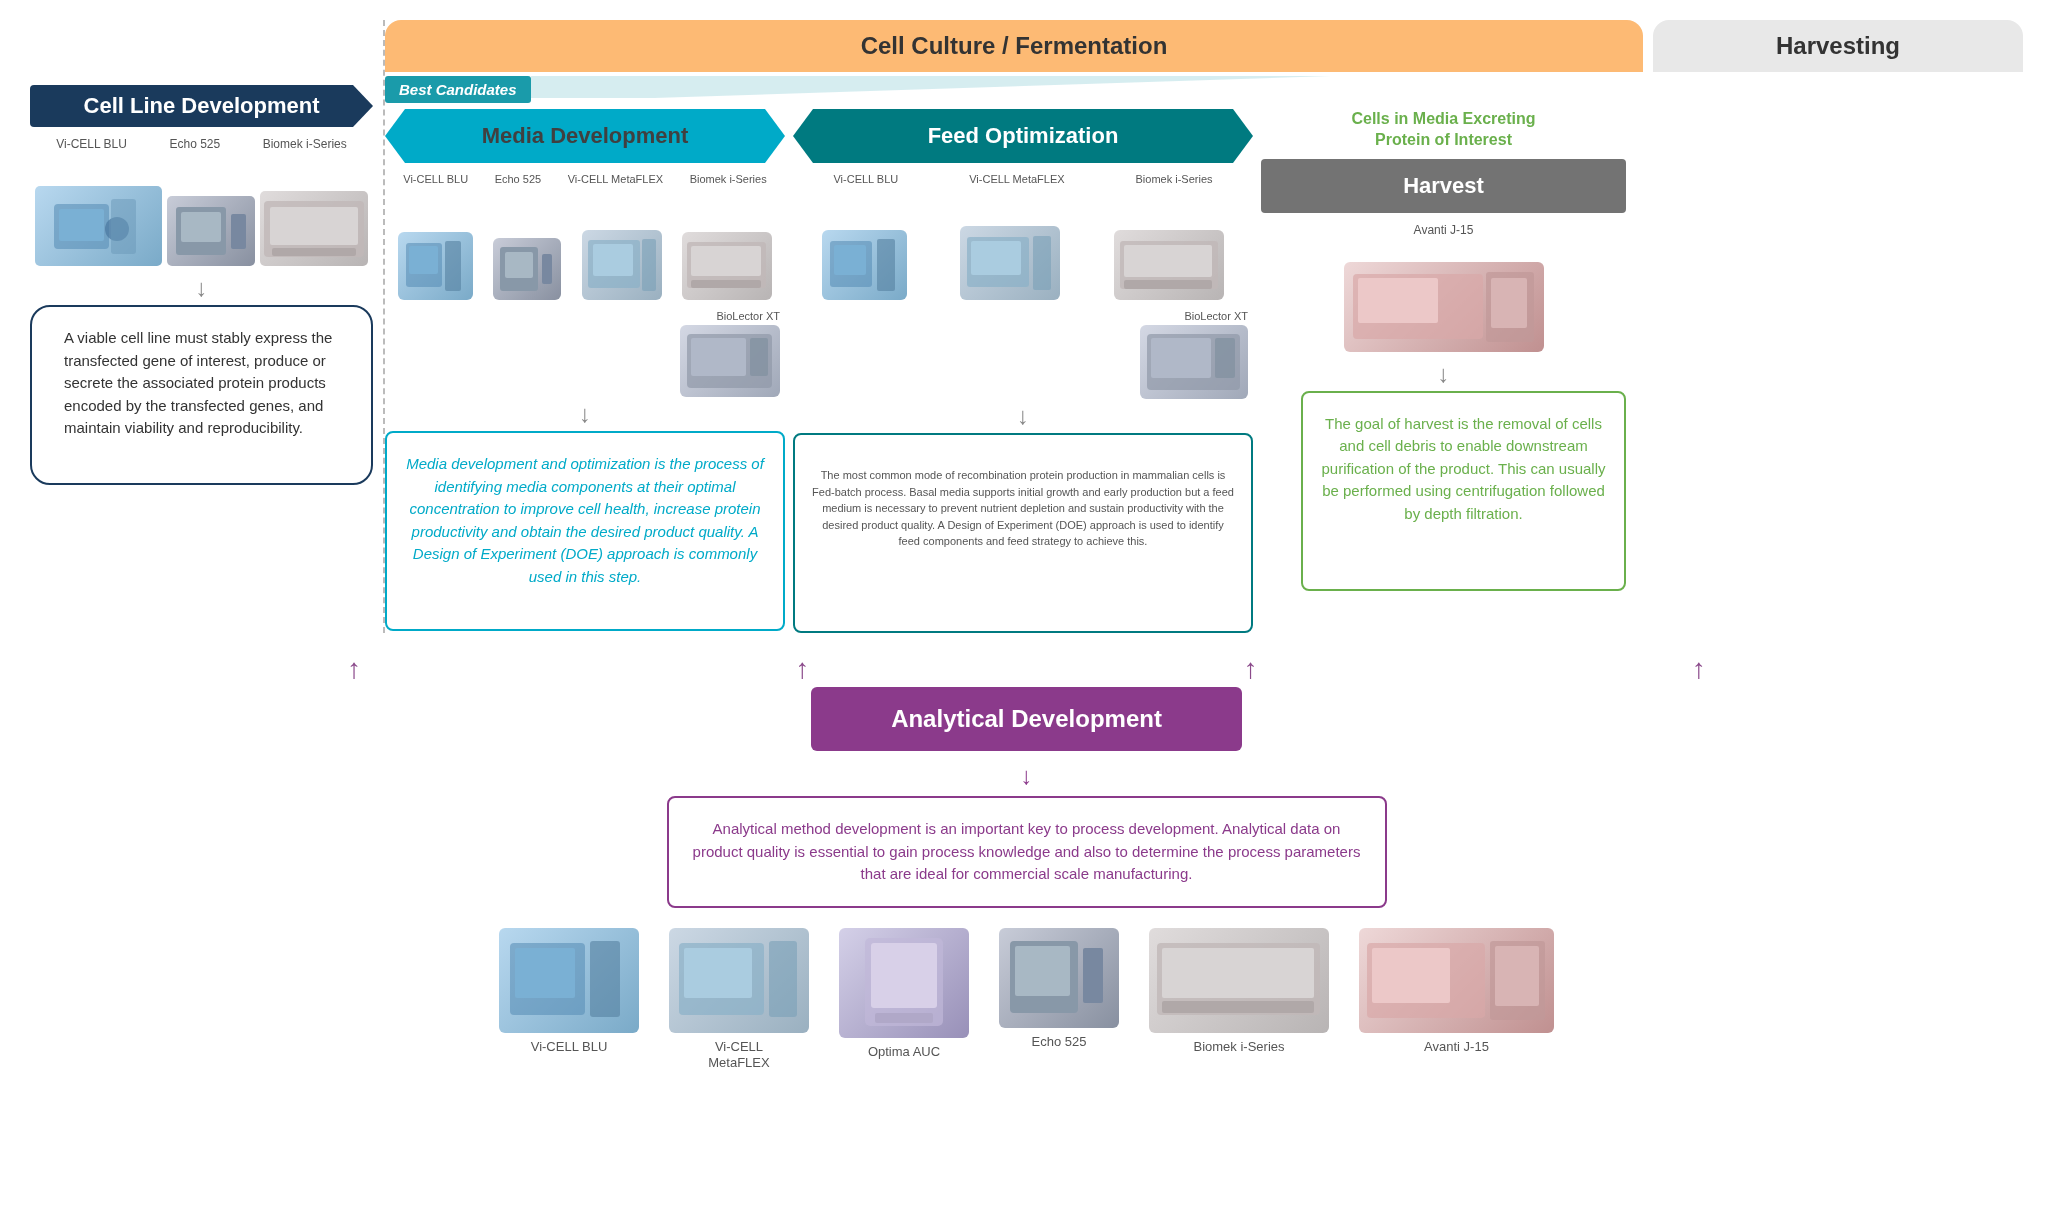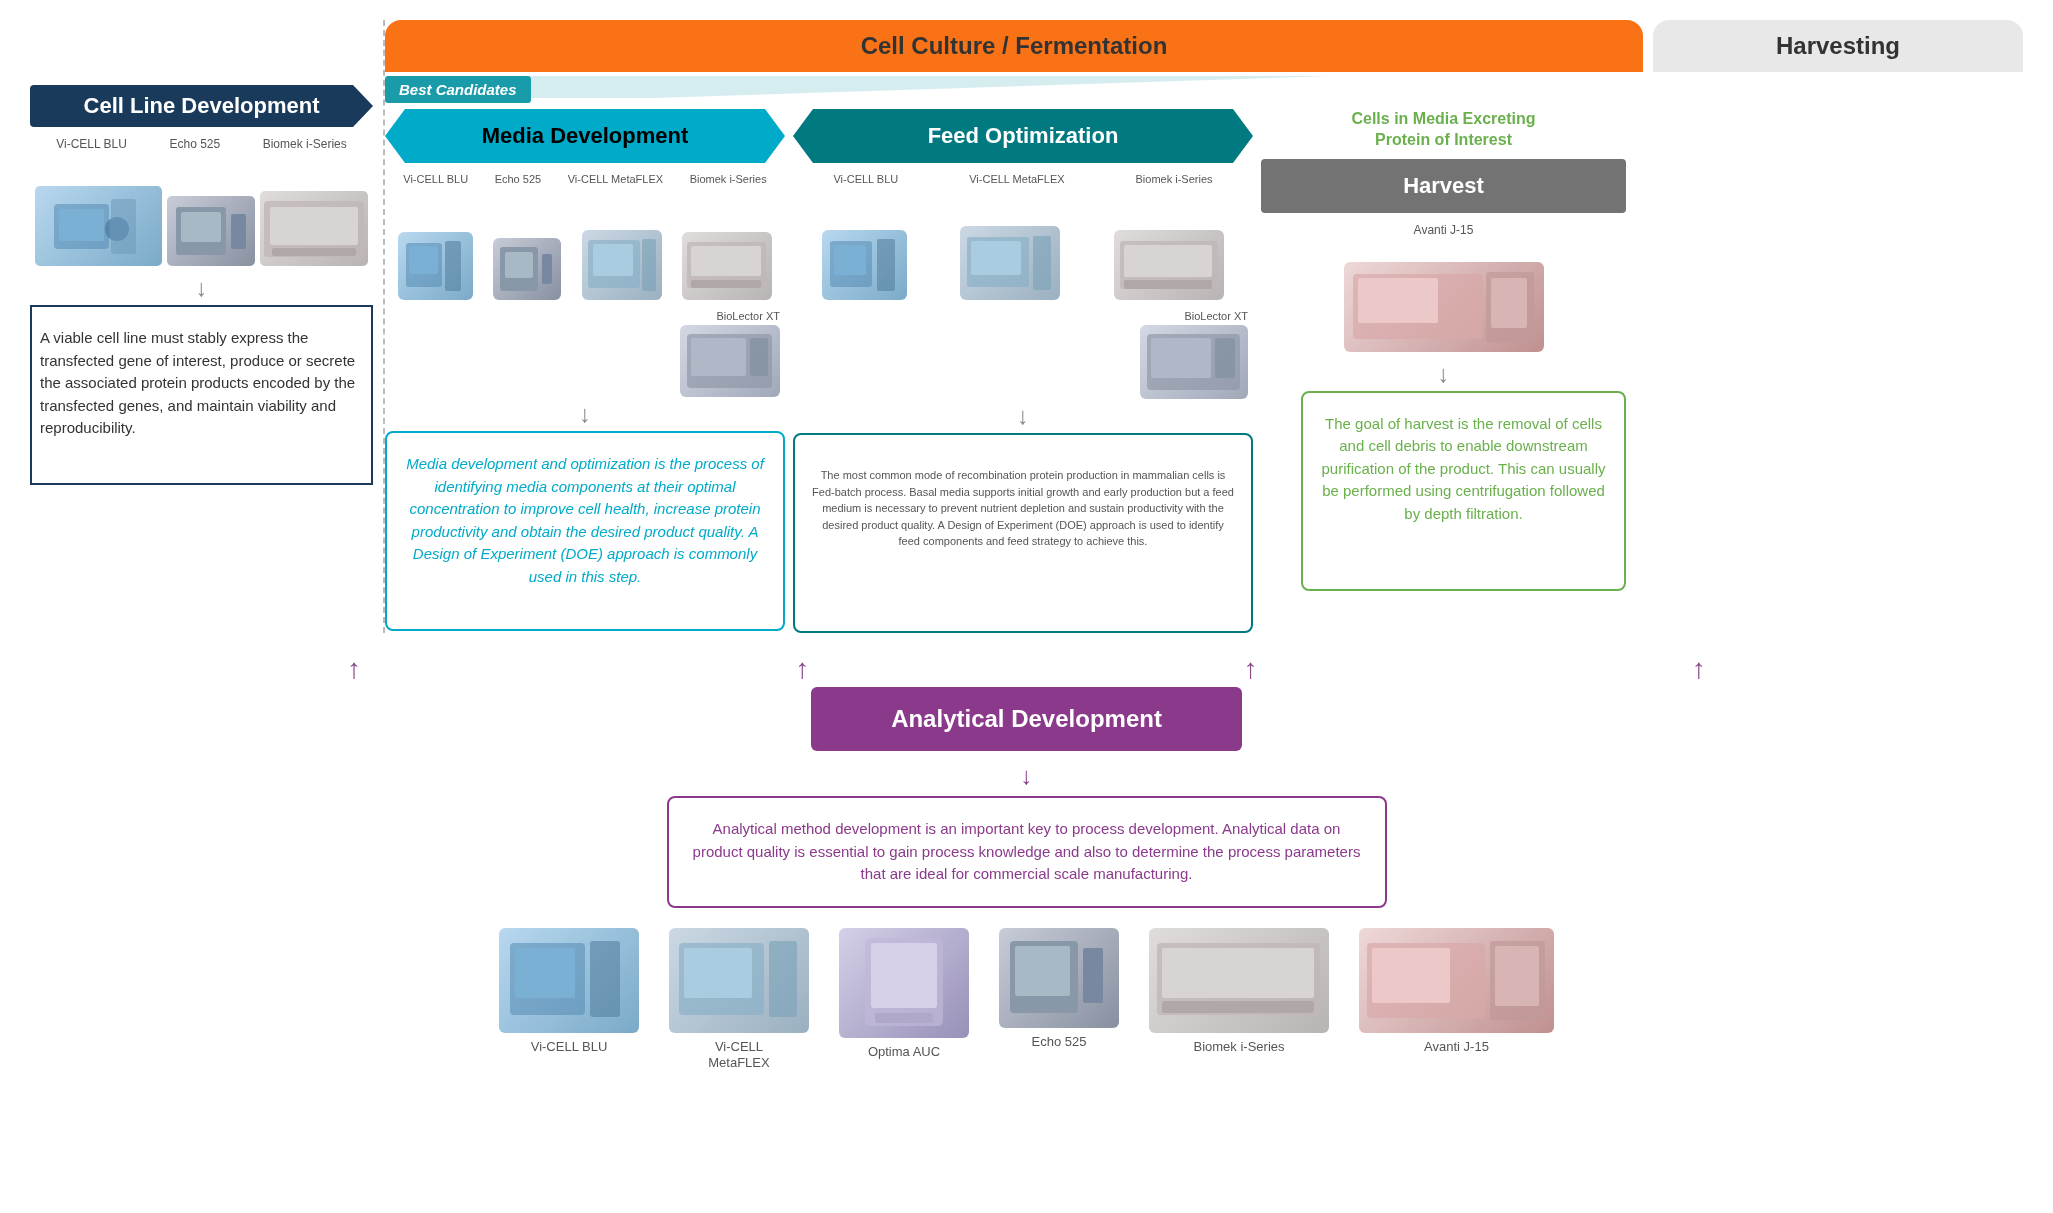--- a/index.html
+++ b/index.html
@@ -32,21 +32,21 @@
       font-weight: bold;
       padding: 8px 20px;
       border-radius: 4px;
       text-align: center;
       width: 100%;
       clip-path: polygon(0 0, calc(100% - 20px) 0, 100% 50%, calc(100% - 20px) 100%, 0 100%);
     }
 
     .stage-banner-media {
       background: #00aac8;
-      color: #000000;
+      color: #404040;
       font-size: 22px;
       font-weight: bold;
       padding: 14px 20px;
       text-align: center;
       width: 100%;
       clip-path: polygon(20px 0, calc(100% - 20px) 0, 100% 50%, calc(100% - 20px) 100%, 20px 100%, 0 50%);
     }
 
     .stage-banner-feed {
       background: #007a80;
@@ -97,22 +97,22 @@
       text-align: center;
       font-size: 24px;
       color: #888;
       margin: 5px 0;
       line-height: 1;
     }
 
     
     .desc-box-cell-line {
       border: 2px solid #1a3a5c;
-      border-radius: 0;
-      padding: 20px 8px;
+      border-radius: 20px;
+      padding: 20px 32px;
       font-size: 15px;
       color: #333;
       line-height: 1.5;
       min-height: 180px;
     }
 
     .desc-box-media {
       border: 2px solid #00aac8;
       border-radius: 8px;
       padding: 20px 16px;
@@ -238,21 +238,21 @@
       flex-direction: column;
     }
 
     .cell-cult-harvest-headers {
       display: flex;
       gap: 10px;
       margin-bottom: 4px;
     }
 
     .cell-cult-box {
-      background: #f97316;
+      background: #fdba74;
       border-radius: 16px 16px 0 0;
       padding: 12px 20px;
       font-size: 24px;
       font-weight: bold;
       color: #333;
       text-align: center;
       flex: 1;
     }
 
     .harvest-box {

